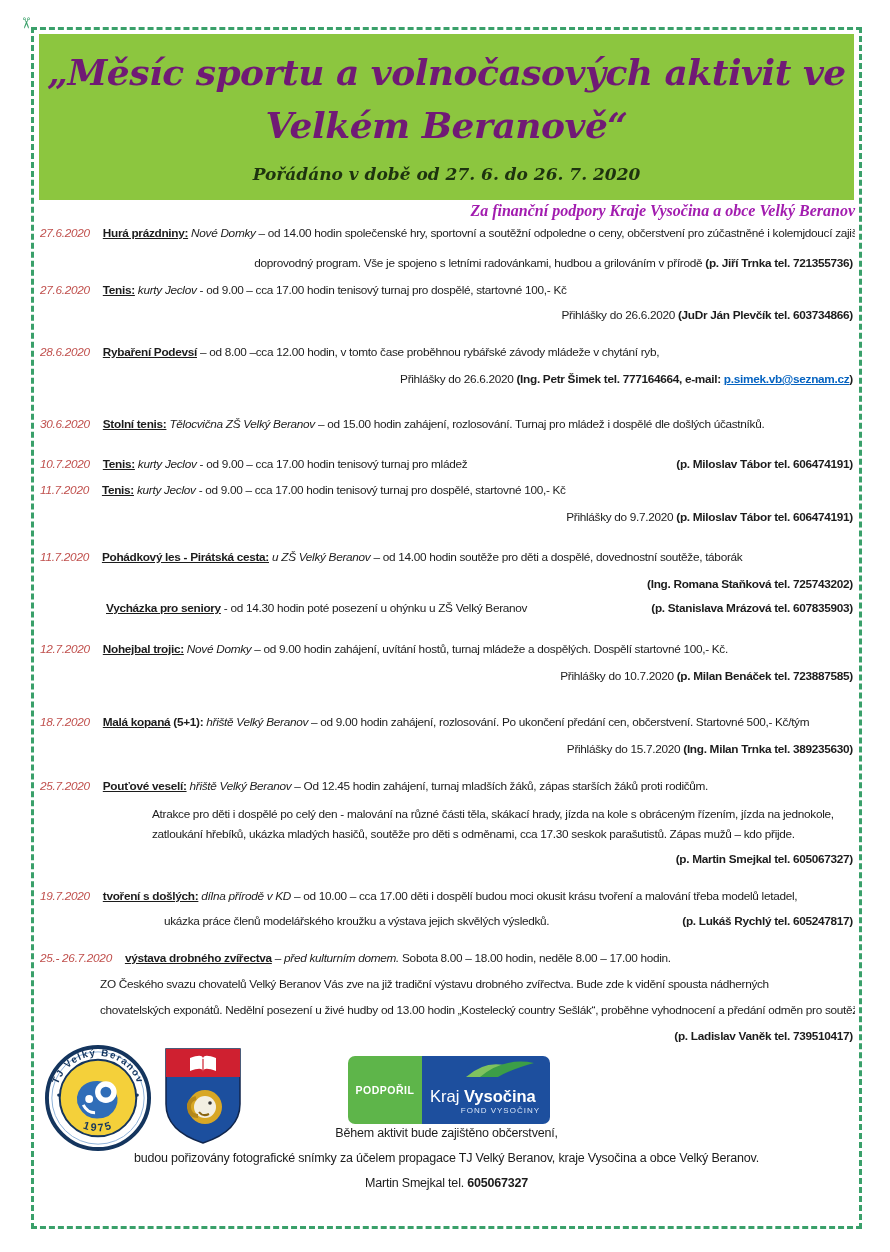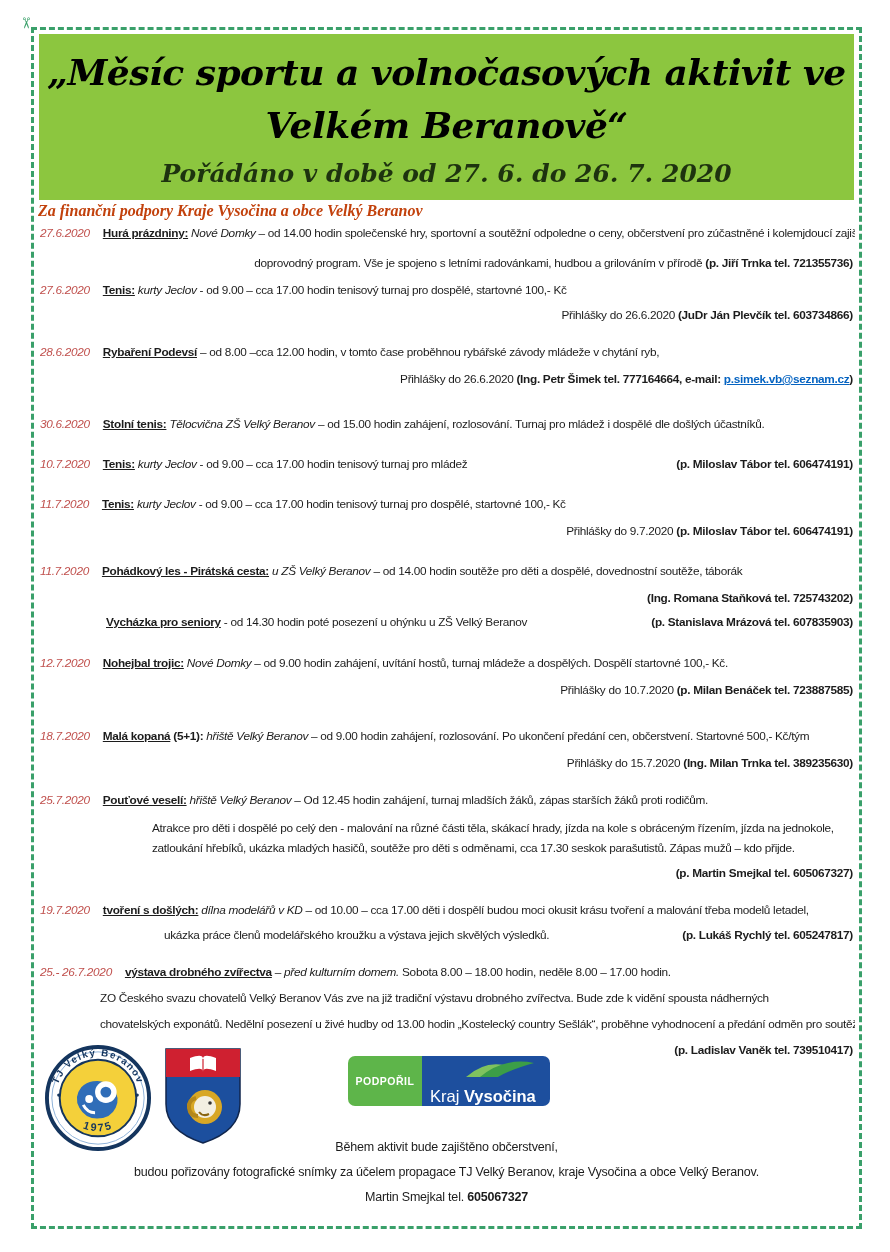--- a/index.html
+++ b/index.html
@@ -4,44 +4,44 @@
 <style>
   html,body{margin:0;padding:0;background:#ffffff;}
   .page{position:relative;width:890px;height:1252px;background:#fff;
         font-family:"Liberation Sans",sans-serif;color:#1c1c1c;overflow:hidden;}
   .scissors{position:absolute;left:20px;top:14px;color:#3aa06a;font-size:15px;transform:rotate(90deg);}
   .frame{position:absolute;left:31px;top:27px;right:28px;bottom:23px;
          border:3px dashed #3aa06a;padding:3px 4px;box-sizing:border-box;}
   
   .ghead{background:#8cc63f;margin:1px 1px 0;text-align:center;padding:12px 0 8px;}
   .t1,.t2{font-family:"DejaVu Serif",serif;font-weight:bold;font-style:italic;
-          font-size:36px;line-height:53px;color:#000000;letter-spacing:-0.5px;}
+          font-size:36px;line-height:53px;color:#701a75;letter-spacing:-0.5px;}
   .t3{font-family:"DejaVu Serif",serif;font-weight:bold;font-style:italic;
-      font-size:25px;line-height:36px;color:#1e330f;margin-top:4px;text-align:center;}
-  .support{text-align:left;color:#c2410c;font-family:"Liberation Serif",serif;
+      font-size:17px;line-height:36px;color:#1e330f;margin-top:4px;text-align:center;}
+  .support{text-align:right;color:#a21caf;font-family:"Liberation Serif",serif;
            font-style:italic;font-weight:bold;font-size:16px;line-height:19px;margin-top:1px;}
   
   .events{margin-top:3px;font-size:11.8px;letter-spacing:-0.3px;}
   .ln{line-height:20px;min-height:20px;padding:0 2px;white-space:nowrap;overflow:hidden;}
   .right{text-align:right;}
   .split{display:flex;justify-content:space-between;}
   .date{color:#c0504d;font-style:italic;margin-right:13px;}
   .etitle{font-weight:bold;text-decoration:underline;color:#1c1c1c;}
   .suffix{font-weight:bold;}
   .loc{font-style:italic;}
   .contact{font-weight:bold;}
   .email{color:#0563c1;text-decoration:underline;font-weight:bold;cursor:pointer;}
   .ind-a{margin-left:112px;}
   .ind-b{margin-left:60px;}
   .ind-c{margin-left:124px;}
   .ind-sub{margin-left:66px;}
   
   .tj-badge{position:absolute;left:44px;top:1044px;width:108px;height:108px;}
   .shield-badge{position:absolute;left:163px;top:1046px;width:80px;height:100px;}
-  .kraj-badge{position:absolute;left:348px;top:1056px;width:202px;height:50px;display:flex;
+  .kraj-badge{position:absolute;left:348px;top:1056px;width:202px;height:68px;display:flex;
               border-radius:7px;overflow:hidden;}
   .kraj-left{width:74px;background:#5eb54a;color:#fff;display:flex;align-items:center;
              justify-content:center;font-size:10.5px;font-weight:bold;letter-spacing:0.5px;}
   .kraj-right{flex:1;background:#1d4f9e;color:#fff;position:relative;padding:32px 10px 4px 8px;}
   .kraj-swoosh{position:absolute;top:3px;right:14px;}
   .kv-main{font-size:16.5px;line-height:17px;white-space:nowrap;}
   .kv-kraj{font-weight:normal;}
   .kv-vys{font-weight:bold;}
   .kv-fund{font-size:8px;letter-spacing:1px;text-align:right;color:#d7e4f7;margin-top:1px;}
   
@@ -105,21 +105,21 @@
 
       <div class="ln split" style="margin-top:20px">
         <span>
           <span class="date">10.7.2020</span><span class="etitle">Tenis:</span>
           <span class="loc">kurty Jeclov</span>
           <span>- od 9.00 – cca 17.00 hodin tenisový turnaj pro mládež</span>
         </span>
         <span class="contact">(p. Miloslav Tábor tel. 606474191)</span>
       </div>
 
-      <div class="ln" style="margin-top:20px">
+      <div class="ln" style="margin-top:6px">
         <span class="date">11.7.2020</span><span class="etitle">Tenis:</span>
         <span class="loc">kurty Jeclov</span>
         <span>- od 9.00 – cca 17.00 hodin tenisový turnaj pro dospělé, startovné 100,- Kč</span>
       </div>
       <div class="ln right" style="margin-top:7px">
         <span>Přihlášky do 9.7.2020</span>
         <span class="contact">(p. Miloslav Tábor tel. 606474191)</span>
       </div>
 
       <div class="ln" style="margin-top:20px">
@@ -169,21 +169,21 @@
       </div>
       <div class="ln ind-a">
         <span>zatloukání hřebíků, ukázka mladých hasičů, soutěže pro děti s odměnami, cca 17.30 seskok parašutistů. Zápas mužů – kdo přijde.</span>
       </div>
       <div class="ln right" style="margin-top:5px">
         <span class="contact">(p. Martin Smejkal tel. 605067327)</span>
       </div>
 
       <div class="ln" style="margin-top:17px">
         <span class="date">19.7.2020</span><span class="etitle">tvoření s došlých:</span>
-        <span class="loc">dílna modelářů v KD</span>
+        <span class="loc">dílna přírodě v KD</span>
         <span>– od 10.00 – cca 17.00  děti i dospělí budou moci okusit krásu tvoření a malování třeba modelů letadel,</span>
       </div>
       <div class="ln split" style="margin-top:5px">
         <span class="ind-c">ukázka práce členů modelářského kroužku a výstava jejich skvělých výsledků.</span>
         <span class="contact">(p. Lukáš Rychlý tel. 605247817)</span>
       </div>
 
       <div class="ln" style="margin-top:17px">
         <span class="date">25.- 26.7.2020</span><span class="etitle">výstava drobného zvířectva</span>
         <span>–</span>

